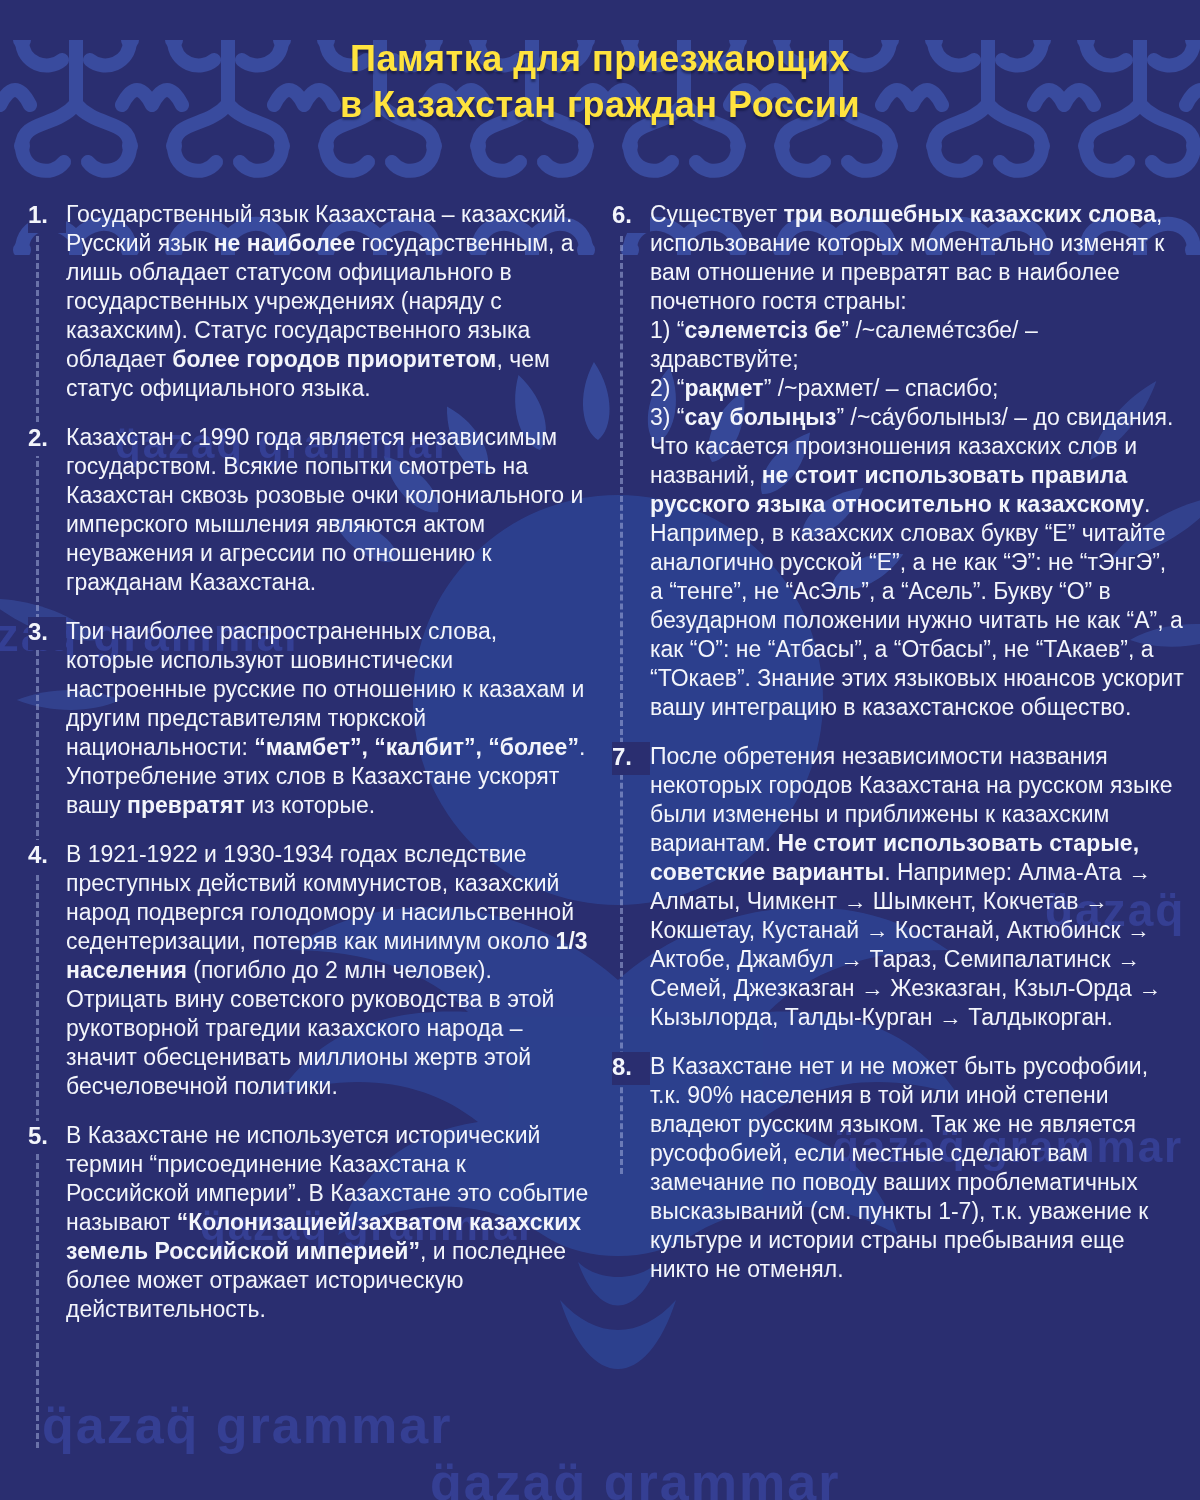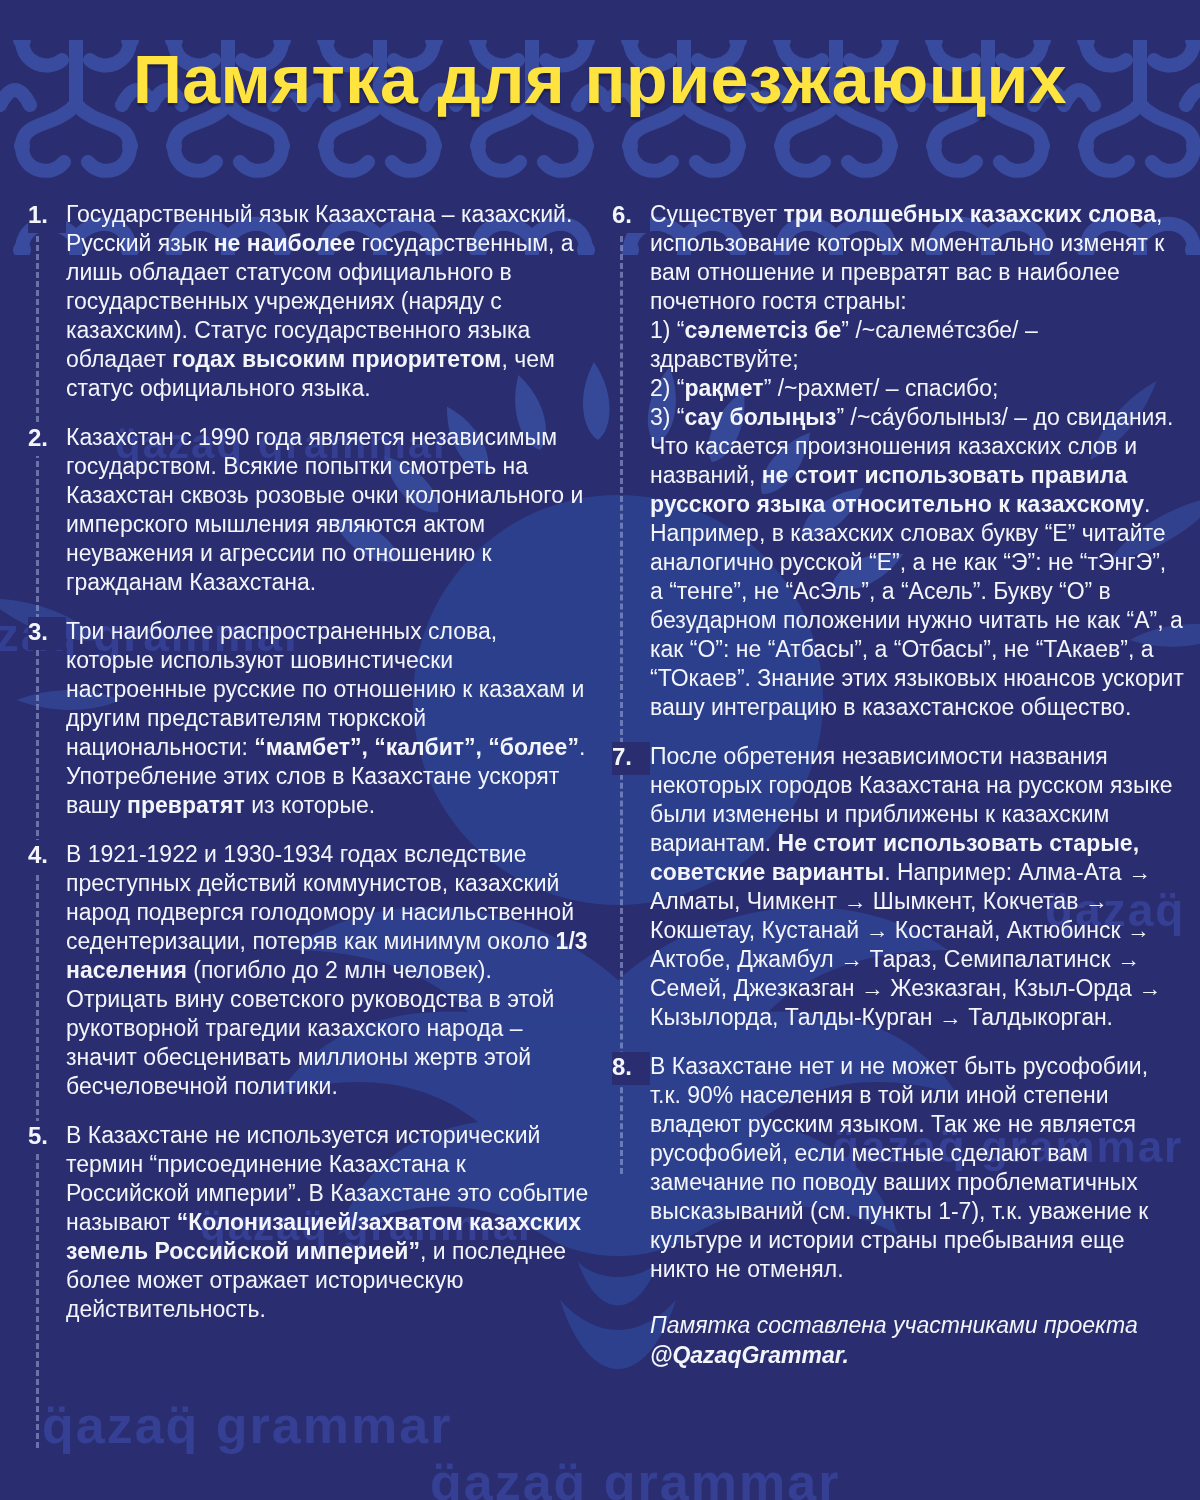--- a/index.html
+++ b/index.html
@@ -14,21 +14,21 @@
     font-family:"Liberation Sans", sans-serif; color:var(--text);
   }
   .bg-svg{position:absolute; inset:0; z-index:0;}
   .watermark{
     position:absolute; z-index:1; font-weight:800; letter-spacing:2px;
     color:var(--watermark); opacity:.85; white-space:nowrap; user-select:none;
   }
   .title{
     position:absolute; top:36px; left:0; width:1200px; z-index:2;
     text-align:center; color:var(--title); font-weight:800;
-    font-size:68px; line-height:1.28; letter-spacing:.5px;
+    font-size:36px; line-height:1.28; letter-spacing:.5px;
     text-shadow:0 3px 2px rgba(12,14,44,.45);
   }
   .col{position:absolute; top:200px; z-index:2; font-size:23px; line-height:29px;}
   .col-left{left:28px; width:562px;}
   .col-right{left:612px; width:572px;}
   .rail{position:absolute; left:8px; width:0; border-left:3px dashed var(--rail); opacity:.5; z-index:0;}
   .rail-left{top:36px; height:1212px;}
   .rail-right{top:36px; height:938px;}
   .items{position:relative; z-index:1;}
   .item{display:flex; margin-bottom:20px;}
@@ -129,28 +129,29 @@
   <span class="watermark wm1">q̈azaq̈ grammar</span>
   <span class="watermark wm2">q̈azaq̈ grammar</span>
   <span class="watermark wm3">q̈azaq̈ grammar</span>
   <span class="watermark wm4">q̈azaq̈ grammar</span>
   <span class="watermark wm5">q̈azaq̈ grammar</span>
   <span class="watermark wm6">q̈azaq̈ grammar</span>
   <span class="watermark wm7">q̈azaq̈ grammar</span>
 
   <div class="title">
     <div>Памятка для приезжающих</div>
+    <div>в Казахстан граждан России</div>
   </div>
 
   <div class="col col-left">
     <div class="rail rail-left"></div>
     <div class="items" id="items-left">
         <div class="item">
           <div class="num">1.</div>
-          <div class="text"><span>Государственный язык Казахстана – казахский. Русский язык </span><span class="b">не наиболее</span><span> государственным, а лишь обладает статусом официального в государственных учреждениях (наряду с казахским). Статус государственного языка обладает </span><span class="b">годах высоким приоритетом</span><span>, чем статус официального языка.</span></div>
+          <div class="text"><span>Государственный язык Казахстана – казахский. Русский язык </span><span class="b">не наиболее</span><span> государственным, а лишь обладает статусом официального в государственных учреждениях (наряду с казахским). Статус государственного языка обладает </span><span class="b">более городов приоритетом</span><span>, чем статус официального языка.</span></div>
         </div>
         <div class="item">
           <div class="num">2.</div>
           <div class="text"><span>Казахстан с 1990 года является независимым государством. Всякие попытки смотреть на Казахстан сквозь розовые очки колониального и имперского мышления являются актом неуважения и агрессии по отношению к гражданам Казахстана.</span></div>
         </div>
         <div class="item">
           <div class="num">3.</div>
           <div class="text"><span>Три наиболее распространенных слова, которые используют шовинстически настроенные русские по отношению к казахам и другим представителям тюркской национальности: </span><span class="b">“мамбет”, “калбит”, “более”</span><span>. Употребление этих слов в Казахстане ускорят вашу </span><span class="b">превратят</span><span> из которые.</span></div>
         </div>
         <div class="item">
@@ -173,16 +174,15 @@
         </div>
         <div class="item">
           <div class="num">7.</div>
           <div class="text"><span>После обретения независимости названия некоторых городов Казахстана на русском языке были изменены и приближены к казахским вариантам. </span><span class="b">Не стоит использовать старые, советские варианты</span><span>. Например: Алма-Ата → Алматы, Чимкент → Шымкент, Кокчетав → Кокшетау, Кустанай → Костанай, Актюбинск → Актобе, Джамбул → Тараз, Семипалатинск → Семей, Джезказган → Жезказган, Кзыл-Орда → Кызылорда, Талды-Курган → Талдыкорган.</span></div>
         </div>
         <div class="item">
           <div class="num">8.</div>
           <div class="text"><span>В Казахстане нет и не может быть русофобии, т.к. 90% населения в той или иной степени владеют русским языком. Так же не является русофобией, если местные сделают вам замечание по поводу ваших проблематичных высказываний (см. пункты 1-7), т.к. уважение к культуре и истории страны пребывания еще никто не отменял.</span></div>
         </div>
       </div>
-    <div class="footer"><span class="i">Памятка составлена участниками проекта</span><br><span class="b i">@QazaqGrammar.</span></div>
   </div>
 
 </div>
 
 </body></html>

